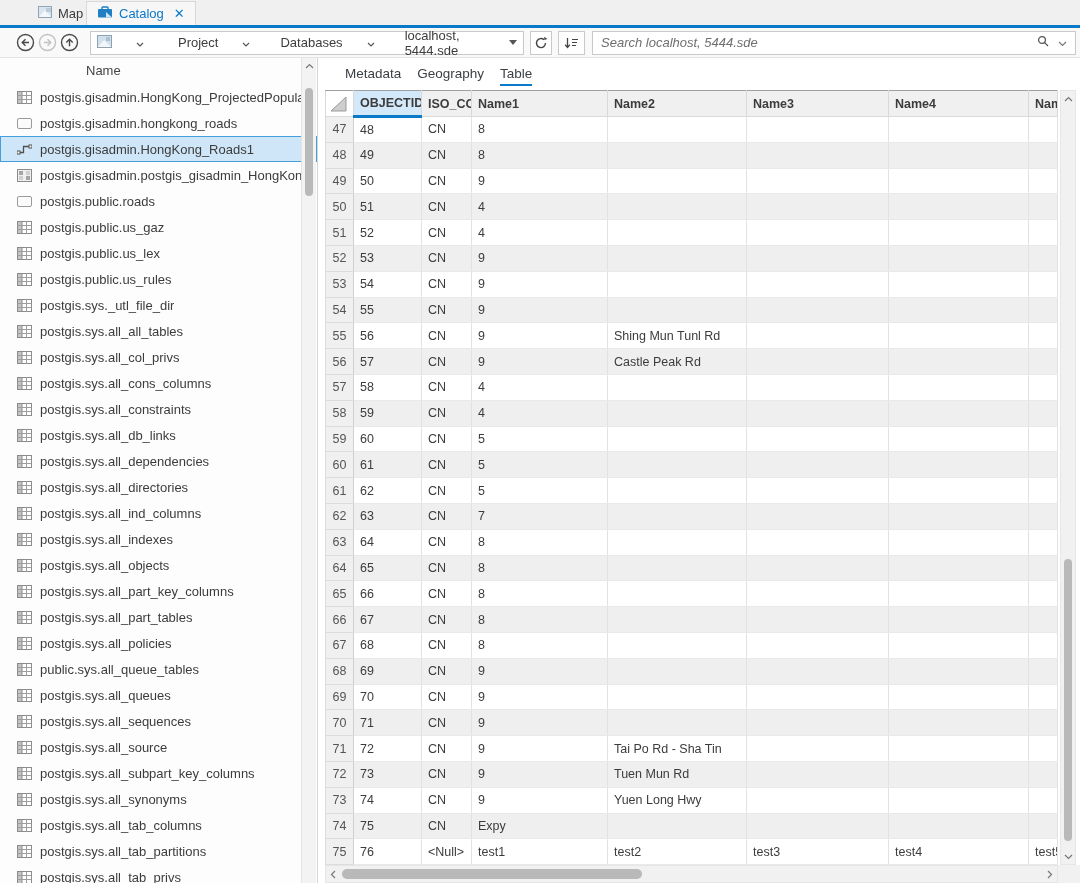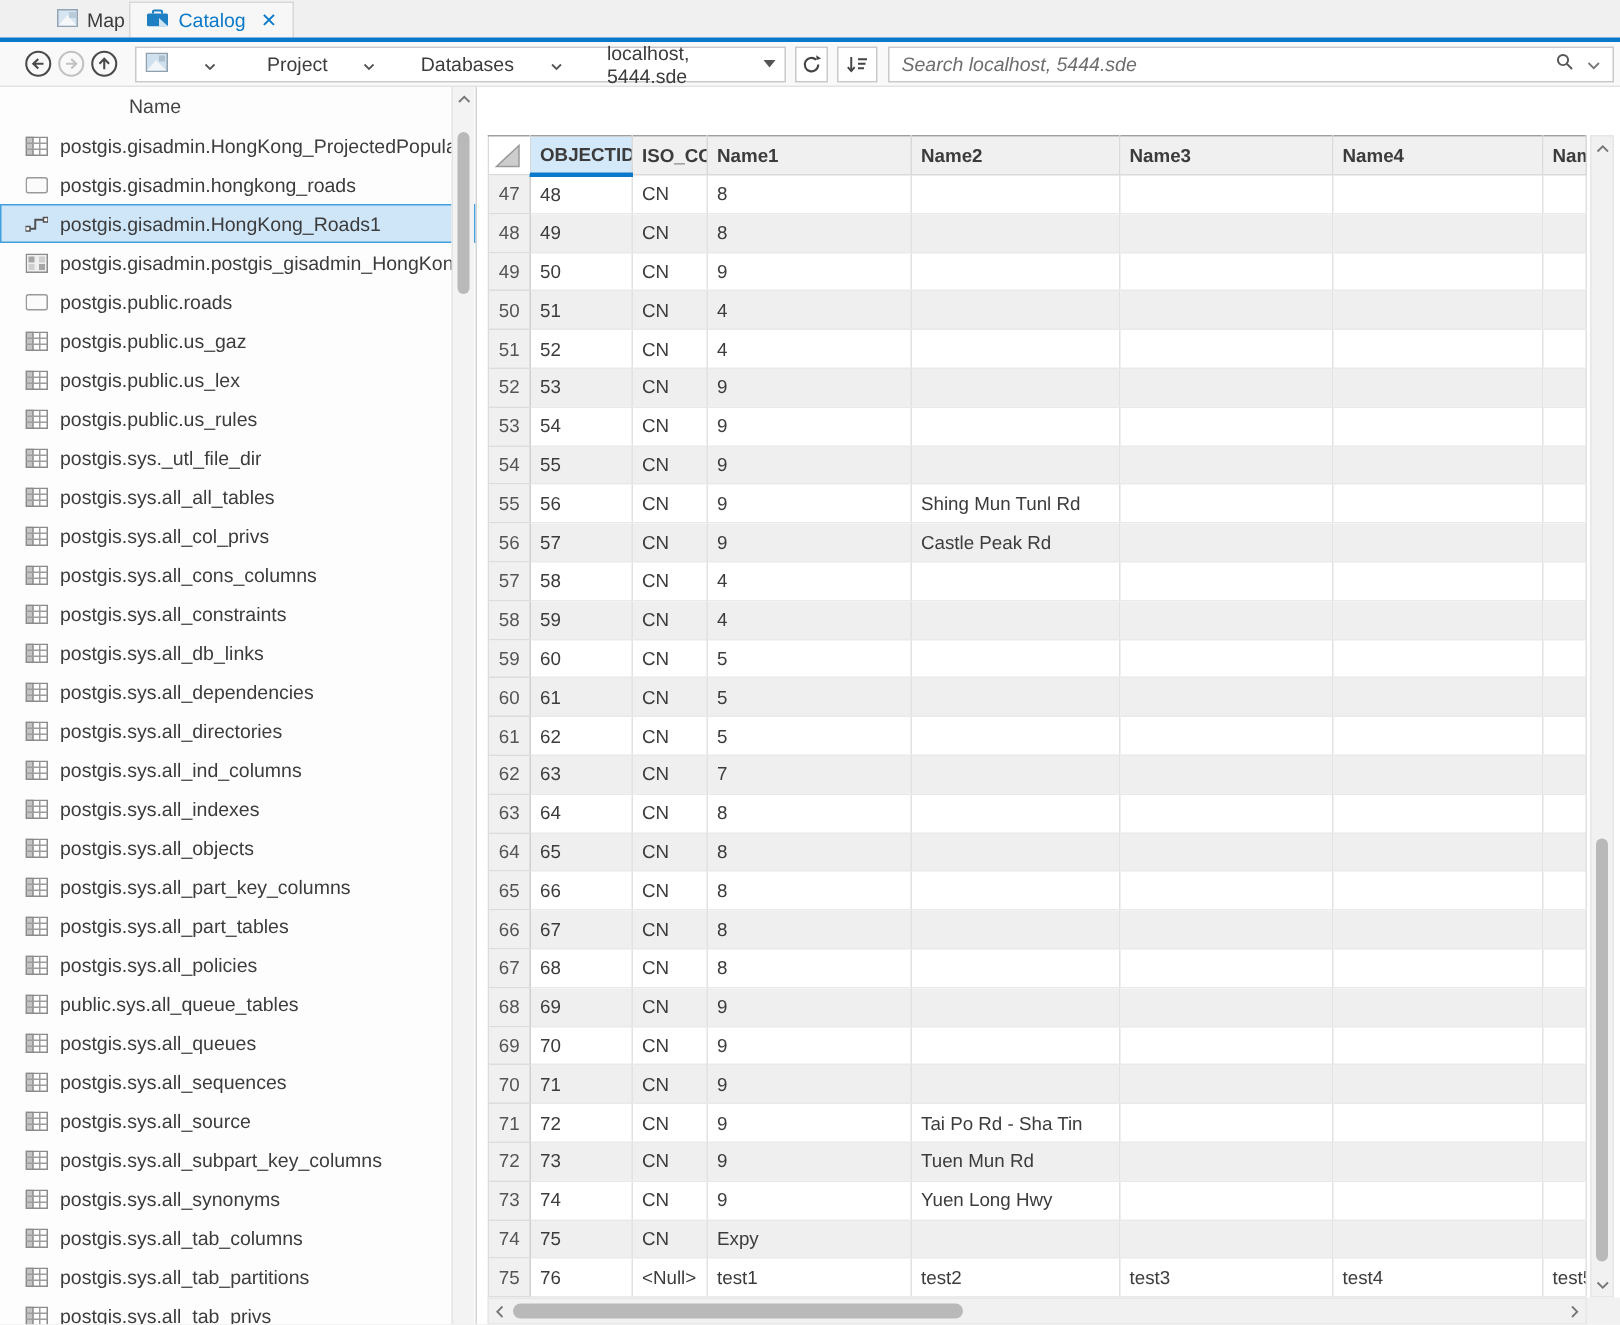--- a/index.html
+++ b/index.html
@@ -502,20 +502,25 @@
         <span class="scroll-arrow" style="top:0;">
           <svg width="9" height="6">
               <polyline points="1,5 4.5,1.5 8,5" fill="none" stroke="#777" stroke-width="1.2"></polyline>
             </svg>
         </span>
         <div class="thumb"></div>
       </div>
     </div>
 
     <div class="main">
+      <div class="view-tabs">
+        <span class="view-tab">Metadata</span>
+        <span class="view-tab">Geography</span>
+        <span class="view-tab active">Table</span>
+      </div>
 
       <div class="table-wrap">
         <table class="grid" id="grid">
             <colgroup>
               <col style="width: 28px;">
               <col style="width: 68px;">
               <col style="width: 50px;">
               <col style="width: 136px;">
               <col style="width: 139px;">
               <col style="width: 142px;">

